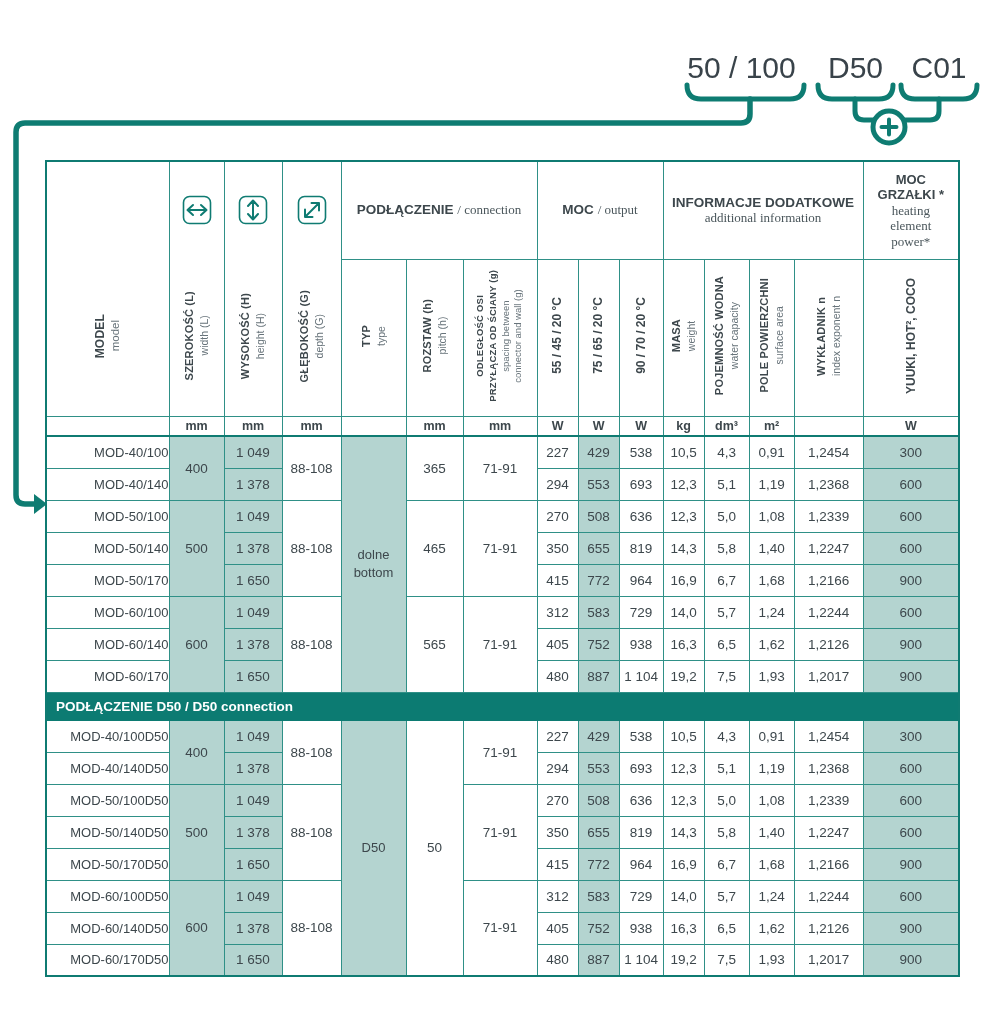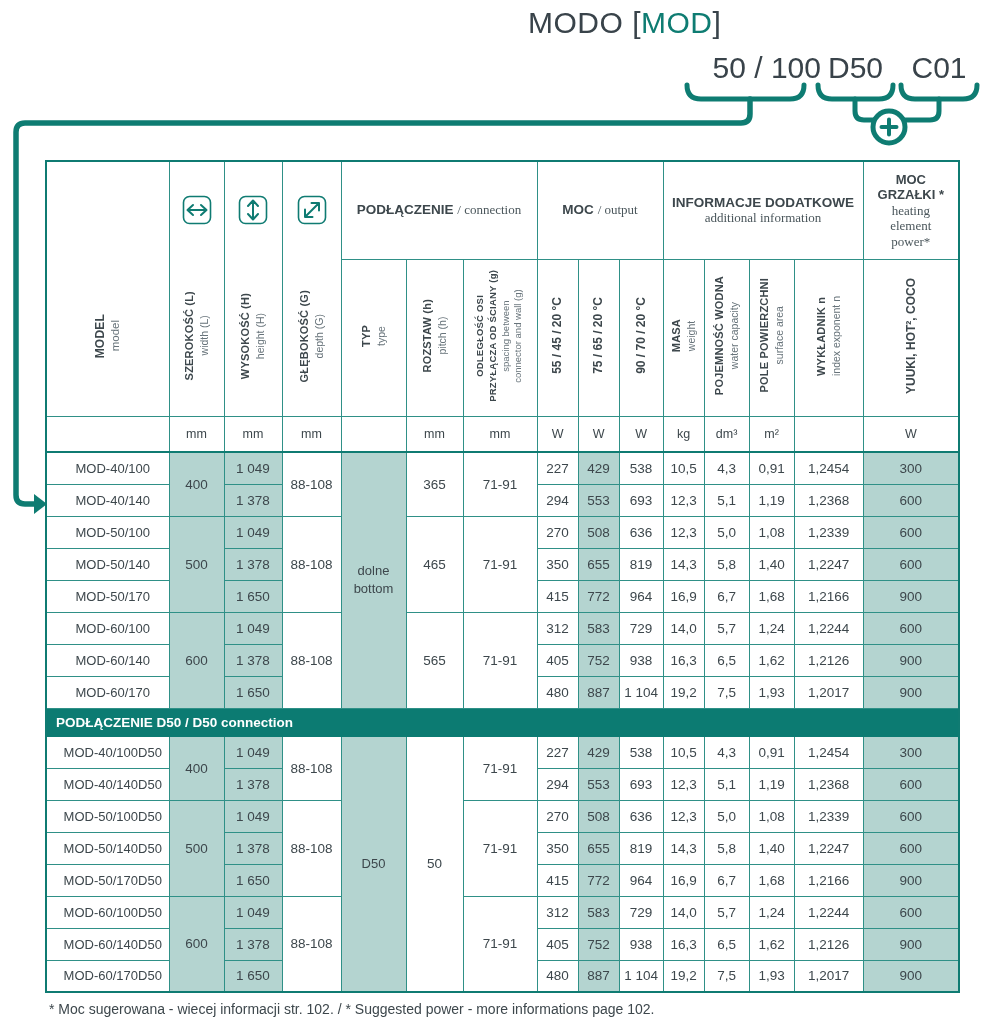--- a/index.html
+++ b/index.html
@@ -4,21 +4,21 @@
 <style>
   * { margin:0; padding:0; box-sizing:border-box; }
   body { background:#ffffff; font-family:"Liberation Sans", sans-serif; }
   .page { position:relative; width:1001px; height:1031px; background:#ffffff; overflow:hidden; }
 
   
   .title1 { position:absolute; left:528px; top:6px; font-size:30px; font-weight:500; color:#39434a; letter-spacing:.5px; white-space:nowrap; }
   .title1 .code { color:#0e7c72; }
   .seg { position:absolute; top:51px; font-size:30px; font-weight:500; color:#39434a; white-space:nowrap; }
   .seg-pre  { left:528px; }
-  .seg-size { left:704px; width:117px; text-align:right; }
+  .seg-size { left:683px; width:117px; text-align:center; }
   .seg-conn { left:818px; width:75px;  text-align:center; }
   .seg-col  { left:901px; width:76px;  text-align:center; }
 
   .ann { position:absolute; left:0; top:0; pointer-events:none; z-index:5; }
 
   
   .spec-table { position:absolute; left:45px; top:160px; width:913px; border-collapse:collapse; table-layout:fixed;
                 border:2px solid #0f7b72; color:#3d474c; }
   .spec-table th, .spec-table td { border:1px solid #2f9087; background:#ffffff; }
   .spec-table thead { border-bottom:2px solid #0f7b72; }
@@ -33,25 +33,25 @@
 
   th.v { height:157px; vertical-align:middle; text-align:center; padding:3px 0; font-weight:400; }
   .vert { display:inline-block; writing-mode:vertical-rl; transform:rotate(180deg); }
   .vert div { line-height:1.35; white-space:nowrap; }
   .pl  { font-size:11px; font-weight:700; color:#3d474c; letter-spacing:.2px; }
   .en  { font-size:10.5px; font-weight:400; color:#67737а; color:#67737a; }
   .sm .pl { font-size:9.5px; }
   .sm .en { font-size:9.5px; }
   .tmp { font-size:12px; font-weight:600; color:#3d474c; }
 
-  .units td { height:36px; text-align:center; font-size:12.5px; font-weight:400; color:#3d474c; }
+  .units td { height:20px; text-align:center; font-size:12.5px; font-weight:700; color:#3d474c; }
   .diag { background-image:linear-gradient(to bottom right, transparent calc(50% - .7px), #2f9087 calc(50% - .7px), #2f9087 calc(50% + .7px), transparent calc(50% + .7px)); }
 
   tbody td { height:32px; text-align:center; font-size:13.5px; color:#3d474c; }
-  td.model { text-align:center; padding-left:10px; font-size:13px; font-weight:500; }
+  td.model { text-align:right; padding-left:10px; font-size:13px; font-weight:500; }
   .shade { background:#b4d4d0 !important;margin-left:48px; }
   td.typec div { line-height:1.4; font-size:13px; }
   tr.band td { background:#0c7b72 !important; color:#ffffff; font-weight:700; font-size:13.5px; text-align:left; padding-left:9px; height:28px; border-color:#0c7b72; }
 
   .footnote { position:absolute; left:49px; top:1001px; font-size:14px; font-weight:500; color:#3d474c; }
 
   .icon-box svg { display:block; }
 </style>
 </head>
 <body>
@@ -65,21 +65,20 @@
       <path d="M901,85 Q901,99 915,99 L963,99 Q977,99 977,85" stroke-width="5"></path>
       <path d="M750,99 L750,114 Q750,123 741,123 L25,123 Q16,123 16,132 L16,495 Q16,504 25,504 L34,504" stroke-width="5.5"></path>
       <path d="M855,99 L855,111 Q855,120 864,120 L875,120" stroke-width="5"></path>
       <path d="M939,99 L939,111 Q939,120 930,120 L903,120" stroke-width="5"></path>
       <circle cx="889" cy="127" r="16" fill="#ffffff" stroke-width="5"></circle>
       <path d="M881.5,127 L896.5,127 M889,119.5 L889,134.5" stroke-width="4"></path>
     </g>
     <polygon points="34,494 34,514 47,504" fill="#0e7c72"></polygon>
   </svg>
 
-  <div class="title1"><span>MODO [</span><span class="code">MOD</span><span>]</span></div>
   <div class="seg seg-size">50 / 100</div>
   <div class="seg seg-conn">D50</div>
   <div class="seg seg-col">C01</div>
 
   <table class="spec-table">
     <colgroup>
       <col style="width:123px">
         <col style="width:55px">
         <col style="width:58px">
         <col style="width:59px">
@@ -424,14 +423,13 @@
         <td>1 104</td>
         <td>19,2</td>
         <td>7,5</td>
         <td>1,93</td>
         <td>1,2017</td>
         <td class="shade">900</td>
       </tr>
     </tbody>
   </table>
 
-  <div class="footnote">* Moc sugerowana - wiecej informacji str. 102. / * Suggested power - more informations page 102.</div>
 </div>
 
 </body></html>

